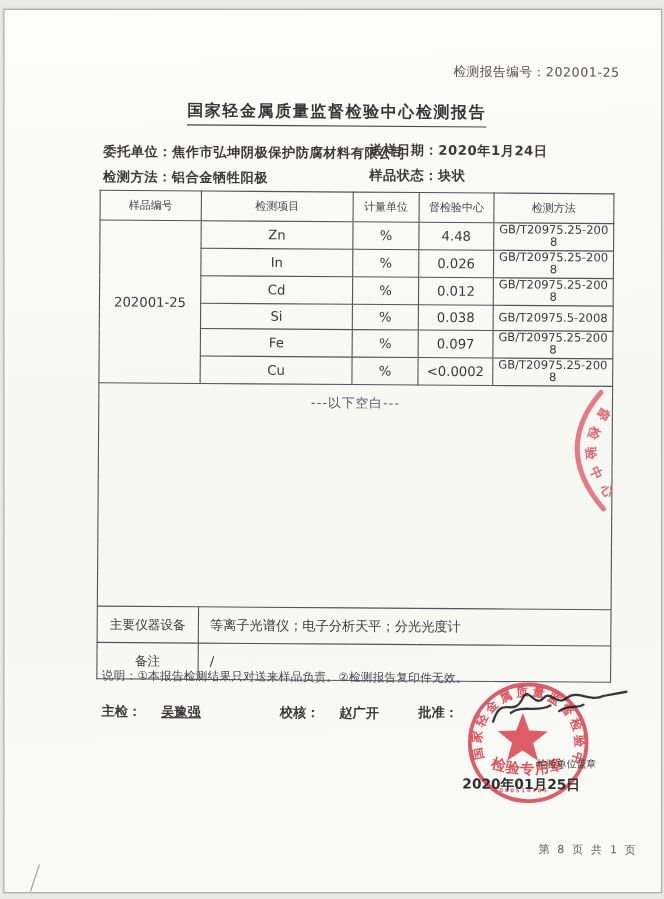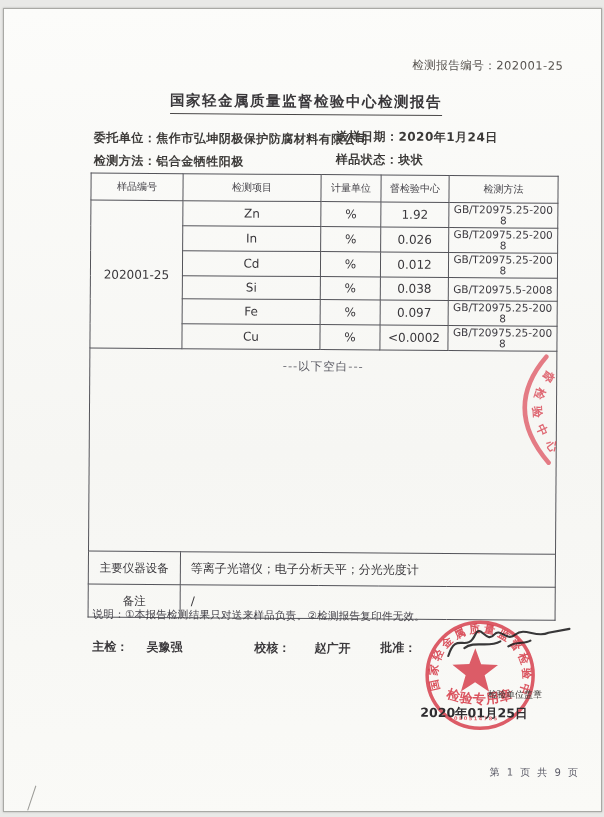--- a/index.html
+++ b/index.html
@@ -89,21 +89,21 @@
         <td class="hdr">样品编号</td>
         <td class="hdr">检测项目</td>
         <td class="hdr">计量单位</td>
         <td class="hdr">督检验中心</td>
         <td class="hdr">检测方法</td>
       </tr>
       <tr class="datarow">
         <td rowspan="6">202001-25</td>
         <td>Zn</td>
         <td>%</td>
-        <td>1.92</td>
+        <td>4.48</td>
         <td class="method">GB/T20975.25-2008</td>
       </tr>
       <tr class="datarow">
         <td>In</td>
         <td>%</td>
         <td>0.026</td>
         <td class="method">GB/T20975.25-2008</td>
       </tr>
       <tr class="datarow">
         <td>Cd</td>
@@ -140,25 +140,25 @@
         <td class="lbl">备注</td>
         <td class="leftcell" colspan="4">/</td>
       </tr>
     </tbody>
       </table>
 
     <div class="abs notes">说明：①本报告检测结果只对送来样品负责。②检测报告复印件无效。</div>
 
     <div class="abs sig" style="left:90px;top:631px;">
       <span>主检：</span>
-      <span style="margin-left:14px;">吴豫强</span>
+      <span style="margin-left:14px;text-decoration:underline;">吴豫强</span>
     </div>
     <div class="abs sig" style="left:252px;top:631px;">
       <span>校核：</span>
-      <span style="margin-left:20px;">赵广开</span>
+      <span style="margin-left:14px;">赵广开</span>
     </div>
     <div class="abs sig" style="left:378px;top:630px;">
       <span>批准：</span>
     </div>
 
     <svg class="abs" style="left:495px;top:338px;" width="112" height="120" viewBox="0 0 112 120">
       <path d="M 47,8 Q 3,60 50,114" fill="none" stroke="#dd4b59" stroke-width="4.5" stroke-linecap="round" opacity="0.72"></path>
       <path id="sideArc" d="M 52,18 Q 16,62 54,104" fill="none"></path>
       <text font-size="11.5" font-weight="bold" fill="#d94553" opacity="0.8">
         <textPath href="#sideArc" startOffset="4" textLength="92" lengthAdjust="spacing">督检验中心</textPath>
@@ -187,16 +187,16 @@
 
       <text x="62" y="107" font-size="12.5" font-weight="600" fill="#2f2d30" text-anchor="middle">2020年01月25日</text>
 
       <g stroke="#1d1c1e" stroke-width="2.1" fill="none" stroke-linecap="round" opacity="0.88">
         <path d="M 36,46 C 44,20 54,44 63,24 C 68,13 74,34 82,24 C 88,17 94,32 103,24 C 112,16 124,28 136,22 L 157,18"></path>
         <path d="M 52,38 C 62,30 76,38 88,31"></path>
         <path d="M 96,36 C 104,30 112,34 118,30"></path>
       </g>
     </svg>
 
-    <div class="abs footer">第 1 页 共 9 页</div>
+    <div class="abs footer">第 8 页 共 1 页</div>
     <div class="abs scratch"></div>
   </div>
 </div>
 
 </body></html>

